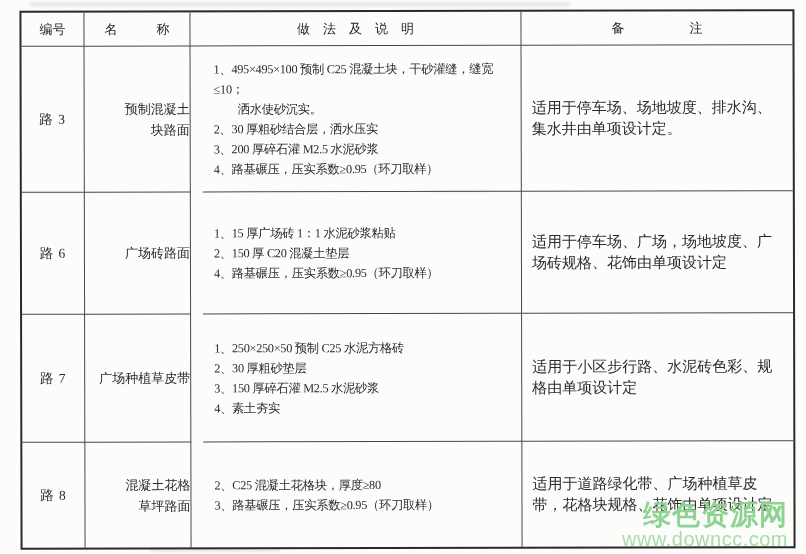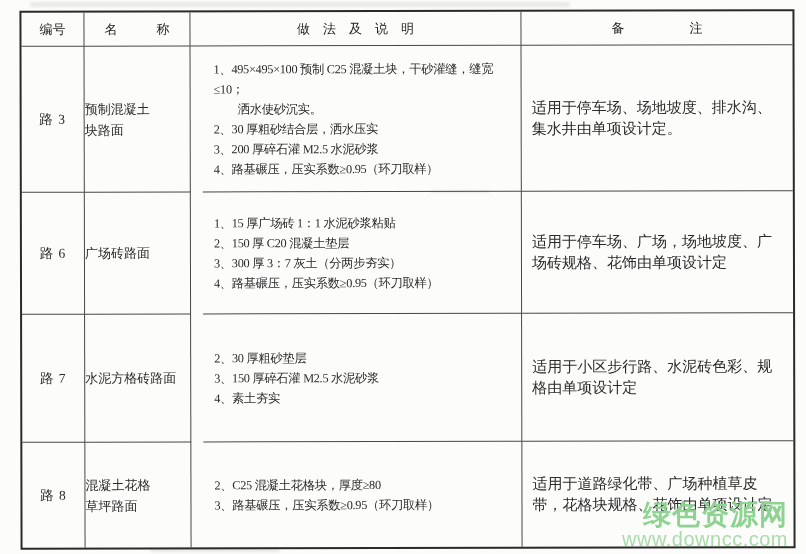--- a/index.html
+++ b/index.html
@@ -30,21 +30,21 @@
   .r4{border-bottom:none;}
   .hcell{
     display:flex;align-items:center;justify-content:center;
     font-size:13px;color:#1f1f1f;
   }
   .idcell{
     display:flex;align-items:center;justify-content:center;
     font-size:13.5px;letter-spacing:1px;
   }
   .namecell{
-    display:flex;flex-direction:column;align-items:flex-start;justify-content:center;
+    display:flex;flex-direction:column;align-items:flex-end;justify-content:center;
     text-align:center;font-size:13px;line-height:21px;
   }
   .methodcell{
     display:flex;flex-direction:column;justify-content:center;
     padding-left:11px;font-size:12.3px;line-height:20px;
     letter-spacing:-0.3px;
     margin-left:12px;
   }
   .methodcell .cont{padding-left:24px;}
   .remarkcell{
@@ -106,34 +106,34 @@
     </div>
 
     <div class="row">
       <div class="cell idcell">路 6</div>
       <div class="cell namecell">
         <div>广场砖路面</div>
       </div>
       <div class="cell methodcell">
         <div>1、15 厚广场砖 1：1 水泥砂浆粘贴</div>
         <div>2、150 厚 C20 混凝土垫层</div>
-        <div>3、300 厚 3：7 灰土（分两步夯实）</div>
         <div>4、路基碾压，压实系数≥0.95（环刀取样）</div>
       </div>
       <div class="cell remarkcell c3">
         <div>适用于停车场、广场，场地坡度、广场砖规格、花饰由单项设计定</div>
       </div>
     </div>
 
     <div class="row">
       <div class="cell idcell">路 7</div>
       <div class="cell namecell">
-        <div>水泥方格砖路面</div>
+        <div>广场种植草皮带</div>
       </div>
       <div class="cell methodcell">
+        <div>1、250×250×50 预制 C25 水泥方格砖</div>
         <div>2、30 厚粗砂垫层</div>
         <div>3、150 厚碎石灌 M2.5 水泥砂浆</div>
         <div>4、素土夯实</div>
       </div>
       <div class="cell remarkcell c3">
         <div>适用于小区步行路、水泥砖色彩、规格由单项设计定</div>
       </div>
     </div>
 
     <div class="row">

